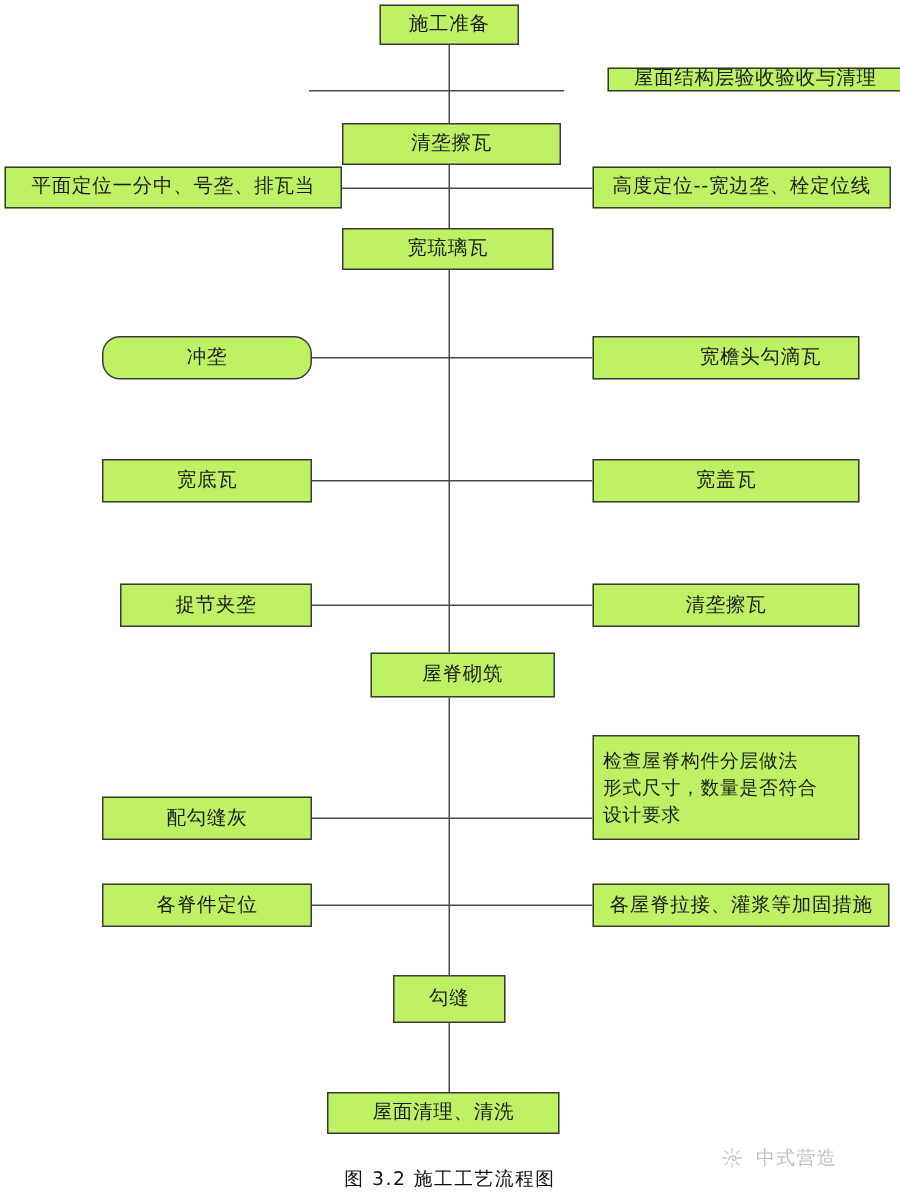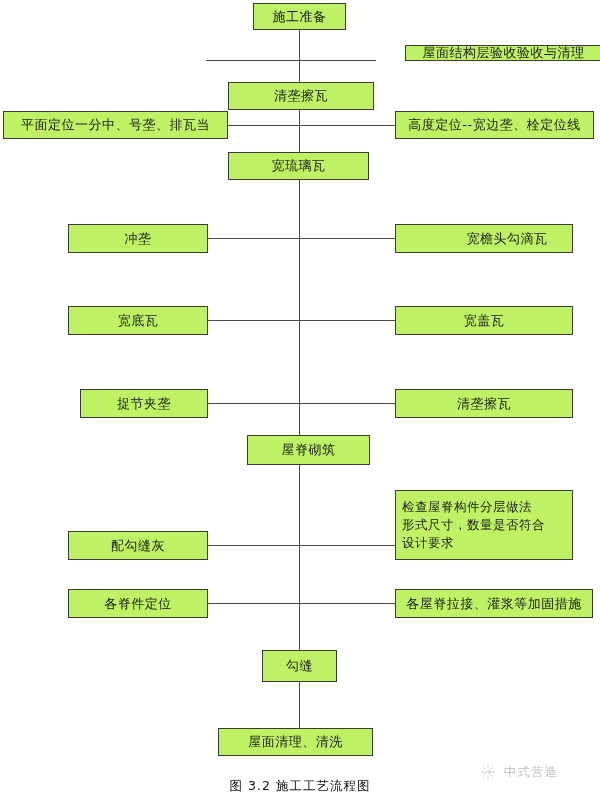--- a/index.html
+++ b/index.html
@@ -128,21 +128,21 @@
   <div class="node right" style="left:376px; top:45px; width:197px; height:16px;margin-left:29px;">屋面结构层验收验收与清理</div>
 
   <div class="node center" style="left:228px; top:82px; width:146px; height:28px;">清垄擦瓦</div>
 
   <div class="node left" style="left:3px; top:111px; width:225px; height:28px;">平面定位一分中、号垄、排瓦当</div>
 
   <div class="node right faded-first" style="left:395px; top:111px; width:199px; height:28px;">高度定位--宽边垄、栓定位线</div>
 
   <div class="node center faded-first" style="left:228px; top:152px; width:141px; height:28px;">宽琉璃瓦</div>
 
-  <div class="node left" style="left:68px; top:224px; width:140px; height:29px;">冲垄</div>
+  <div class="node left" style="left:68px; top:224px; width:140px; height:29px;border-radius:12px;">冲垄</div>
 
   <div class="node right faded-first" style="left:395px; top:224px; width:178px; height:29px;padding-left:46px;">宽檐头勾滴瓦</div>
 
   <div class="node left faded-first" style="left:68px; top:306px; width:140px; height:29px;">宽底瓦</div>
 
   <div class="node right faded-first" style="left:395px; top:306px; width:178px; height:29px;">宽盖瓦</div>
 
   <div class="node left" style="left:80px; top:389px; width:128px; height:29px;">捉节夹垄</div>
 
   <div class="node right" style="left:395px; top:389px; width:178px; height:29px;">清垄擦瓦</div>

